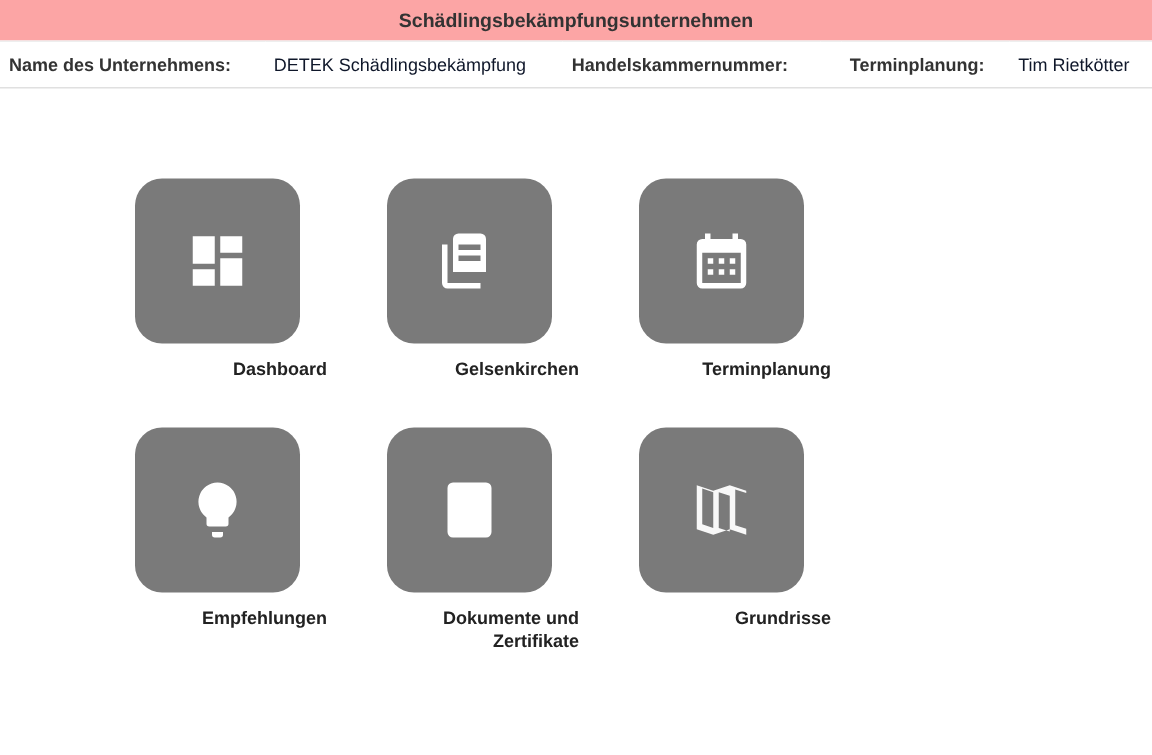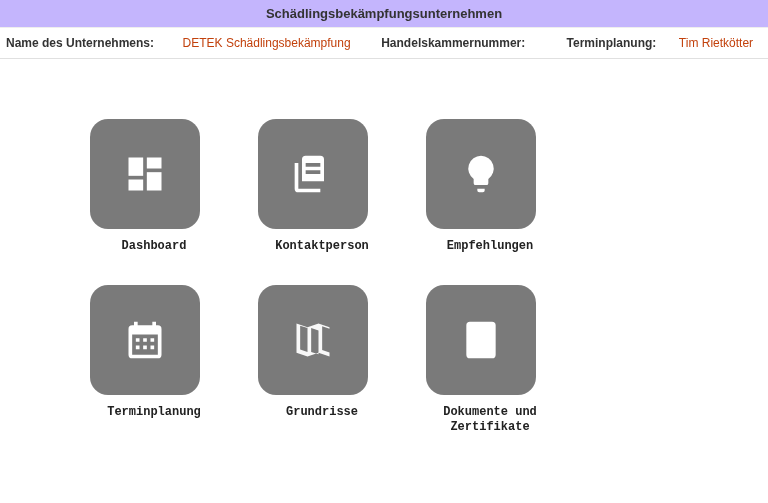--- a/index.html
+++ b/index.html
@@ -6,21 +6,21 @@
   body {
     font-family: "Segoe UI", Arial, sans-serif;
     background: #ffffff;
     color: #333;
     width: 768px;
   }
   .info-header {
     border-bottom: 1px solid #e0e0e0;
   }
   .info-title {
-    background: #c4b5fd;
+    background: #fca5a5;
     text-align: center;
     font-weight: 700;
     padding: 6px 0;
     font-size: 13px;
     color: #333;
   }
   .info-table {
     width: 100%;
     border-collapse: collapse;
     font-size: 12px;
@@ -29,34 +29,33 @@
     padding: 8px 6px;
     vertical-align: top;
     border-top: 1px solid #eee;
   }
   .info-table td.label {
     font-weight: 700;
     color: #333;
     white-space: nowrap;
   }
   .info-table td.value {
-    color: #c2410c;
+    color: #0f172a;
   }
 
   .tiles {
     padding: 60px 90px 30px;
     display: flex;
     flex-wrap: wrap;
     gap: 30px 40px;
   }
   .tile {
     width: 128px;
-    text-align: center;
+    text-align: right;
     cursor: pointer;
-    font-family: Liberation Mono, monospace;
   }
   .tile-box {
     width: 110px;
     height: 110px;
     background: #7a7a7a;
     border-radius: 18px;
     display: flex;
     align-items: center;
     justify-content: center;
   }
@@ -106,53 +105,53 @@
     <div class="tile-label">Dashboard</div>
   </div>
 
   <div class="tile">
     <div class="tile-box">
       <svg viewBox="0 0 24 24">
         <path d="M16 2H8a2 2 0 0 0-2 2v12h12V4a2 2 0 0 0-2-2zM8 6h8v2H8zm0 4h8v2H8z"></path>
         <path d="M4 6H2v14a2 2 0 0 0 2 2h12v-2H4z"></path>
       </svg>
     </div>
-    <div class="tile-label">Kontaktperson</div>
+    <div class="tile-label">Gelsenkirchen</div>
   </div>
 
+
+  <div class="tile">
+    <div class="tile-box">
+      <svg viewBox="0 0 24 24">
+        <path d="M19 4h-1V2h-2v2H8V2H6v2H5a2 2 0 0 0-2 2v14a2 2 0 0 0 2 2h14a2 2 0 0 0 2-2V6a2 2 0 0 0-2-2zm0 16H5V9h14zM7 11h2v2H7zm4 0h2v2h-2zm4 0h2v2h-2zM7 15h2v2H7zm4 0h2v2h-2zm4 0h2v2h-2z"></path>
+      </svg>
+    </div>
+    <div class="tile-label">Terminplanung</div>
+  </div>
 
   <div class="tile">
     <div class="tile-box">
       <svg viewBox="0 0 24 24">
         <path d="M12 2a7 7 0 0 0-4 12.7V17a1 1 0 0 0 1 1h6a1 1 0 0 0 1-1v-2.3A7 7 0 0 0 12 2zm-2 18h4v1a1 1 0 0 1-1 1h-2a1 1 0 0 1-1-1z"></path>
       </svg>
     </div>
     <div class="tile-label">Empfehlungen</div>
   </div>
 
   <div class="tile">
     <div class="tile-box">
       <svg viewBox="0 0 24 24">
-        <path d="M19 4h-1V2h-2v2H8V2H6v2H5a2 2 0 0 0-2 2v14a2 2 0 0 0 2 2h14a2 2 0 0 0 2-2V6a2 2 0 0 0-2-2zm0 16H5V9h14zM7 11h2v2H7zm4 0h2v2h-2zm4 0h2v2h-2zM7 15h2v2H7zm4 0h2v2h-2zm4 0h2v2h-2z"></path>
+        <path d="M6 2h12a2 2 0 0 1 2 2v16a2 2 0 0 1-2 2H6a2 2 0 0 1-2-2V4a2 2 0 0 1 2-2zm2 6h8v2H8zm0 4h8v2H8zm0 4h5v2H8z"></path>
       </svg>
     </div>
-    <div class="tile-label">Terminplanung</div>
+    <div class="tile-label">Dokumente und Zertifikate</div>
   </div>
 
   <div class="tile">
     <div class="tile-box">
       <svg viewBox="0 0 24 24">
         <path d="M15 3l-6 2-6-2v16l6 2 6-2 6 2V5zM9 5.5v13l-4-1.3V4.2zm2 0l4 1.3v13l-4-1.3zm10 13.3l-4-1.3v-13l4 1.3z" fill="#fff" fill-opacity="0.95"></path>
       </svg>
     </div>
     <div class="tile-label">Grundrisse</div>
   </div>
 
-  <div class="tile">
-    <div class="tile-box">
-      <svg viewBox="0 0 24 24">
-        <path d="M6 2h12a2 2 0 0 1 2 2v16a2 2 0 0 1-2 2H6a2 2 0 0 1-2-2V4a2 2 0 0 1 2-2zm2 6h8v2H8zm0 4h8v2H8zm0 4h5v2H8z"></path>
-      </svg>
-    </div>
-    <div class="tile-label">Dokumente und Zertifikate</div>
-  </div>
-
 </div>
 
 </body></html>

